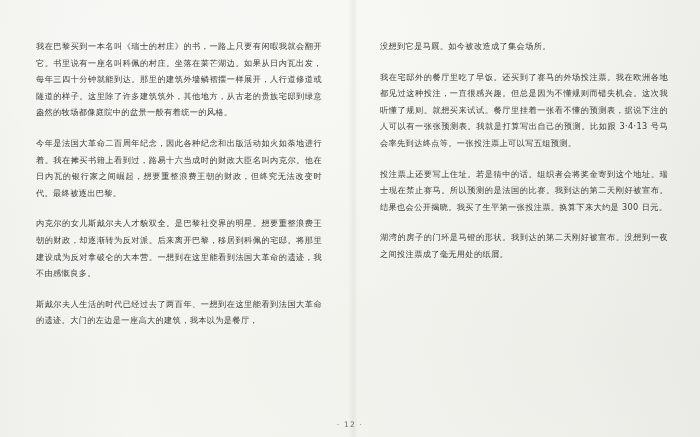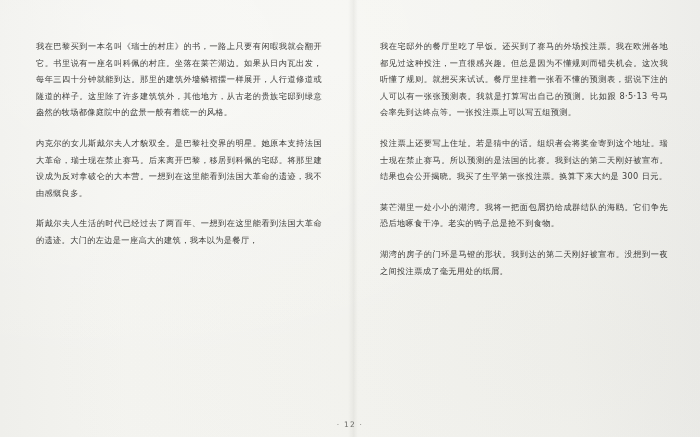--- a/index.html
+++ b/index.html
@@ -78,25 +78,26 @@
 </head>
 <body>
 
 <div class="page">
   <div class="paper-texture"></div>
   <div class="gutter-shadow"></div>
 
   <div class="columns">
     <div class="col left">
       <p class="para">我在巴黎买到一本名叫《瑞士的村庄》的书，一路上只要有闲暇我就会翻开它。书里说有一座名叫科佩的村庄。坐落在莱芒湖边。如果从日内瓦出发，每年三四十分钟就能到达。那里的建筑外墙鳞褶摆一样展开，人行道修道或隧道的样子。这里除了许多建筑筑外，其他地方，从古老的贵族宅邸到绿意盎然的牧场都像庭院中的盆景一般有着统一的风格。</p>
-      <p class="para">内克尔的女儿斯戴尔夫人才貌双全。是巴黎社交界的明星。她原本支持法国大革命，瑞士现在禁止赛马。后来离开巴黎，移居到科佩的宅邸。将那里建设成为反对拿破仑的大本营。一想到在这里能看到法国大革命的遗迹，我不由感慨良多。</p>
+      <p class="para">今年是法国大革命二百周年纪念，因此各种纪念和出版活动如火如荼地进行着。我在摊买书籍上看到过，路易十六当成时的财政大臣名叫内克尔。他在日内瓦的银行家之间崛起，想要重整浪费王朝的财政，但终究无法改变时代。最终被逐出巴黎。</p>
+      <p class="para">内克尔的女儿斯戴尔夫人才貌双全。是巴黎社交界的明星。想要重整浪费王朝的财政，却逐渐转为反对派。后来离开巴黎，移居到科佩的宅邸。将那里建设成为反对拿破仑的大本营。一想到在这里能看到法国大革命的遗迹，我不由感慨良多。</p>
       <p class="para">斯戴尔夫人生活的时代已经过去了两百年、一想到在这里能看到法国大革命的遗迹。大门的左边是一座高大的建筑，我本以为是餐厅，</p>
     </div>
     <div class="col right">
-      <p class="para">我在宅邸外的餐厅里吃了早饭。还买到了赛马的外场投注票。我在欧洲各地都见过这种投注，一直很感兴趣。但总是因为不懂规则而错失机会。这次我听懂了规则。就想买来试试。餐厅里挂着一张看不懂的预测表，据说下注的人可以有一张张预测表。我就是打算写出自己的预测。比如跟 8·5·13 号马会率先到达终点等。一张投注票上可以写五组预测。</p>
+      <p class="para">没想到它是马厩。如今被改造成了集会场所。</p>
+      <p class="para">我在宅邸外的餐厅里吃了早饭。还买到了赛马的外场投注票。我在欧洲各地都见过这种投注，一直很感兴趣。但总是因为不懂规则而错失机会。这次我听懂了规则。就想买来试试。餐厅里挂着一张看不懂的预测表，据说下注的人可以有一张张预测表。我就是打算写出自己的预测。比如跟 3·4·13 号马会率先到达终点等。一张投注票上可以写五组预测。</p>
       <p class="para">投注票上还要写上住址。若是猜中的话。组织者会将奖金寄到这个地址。瑞士现在禁止赛马。所以预测的是法国的比赛。我到达的第二天刚好被宣布。结果也会公开揭晓。我买了生平第一张投注票。换算下来大约是 300 日元。</p>
-      <p class="para">莱芒湖里一处小小的湖湾。我将一把面包屑扔给成群结队的海鸥。它们争先恐后地啄食干净。老实的鸭子总是抢不到食物。</p>
       <p class="para">湖湾的房子的门环是马镫的形状。我到达的第二天刚好被宣布。没想到一夜之间投注票成了毫无用处的纸屑。</p>
     </div>
   </div>
 
   <div class="folio">· 12 ·</div>
 </div>
 
 </body></html>

